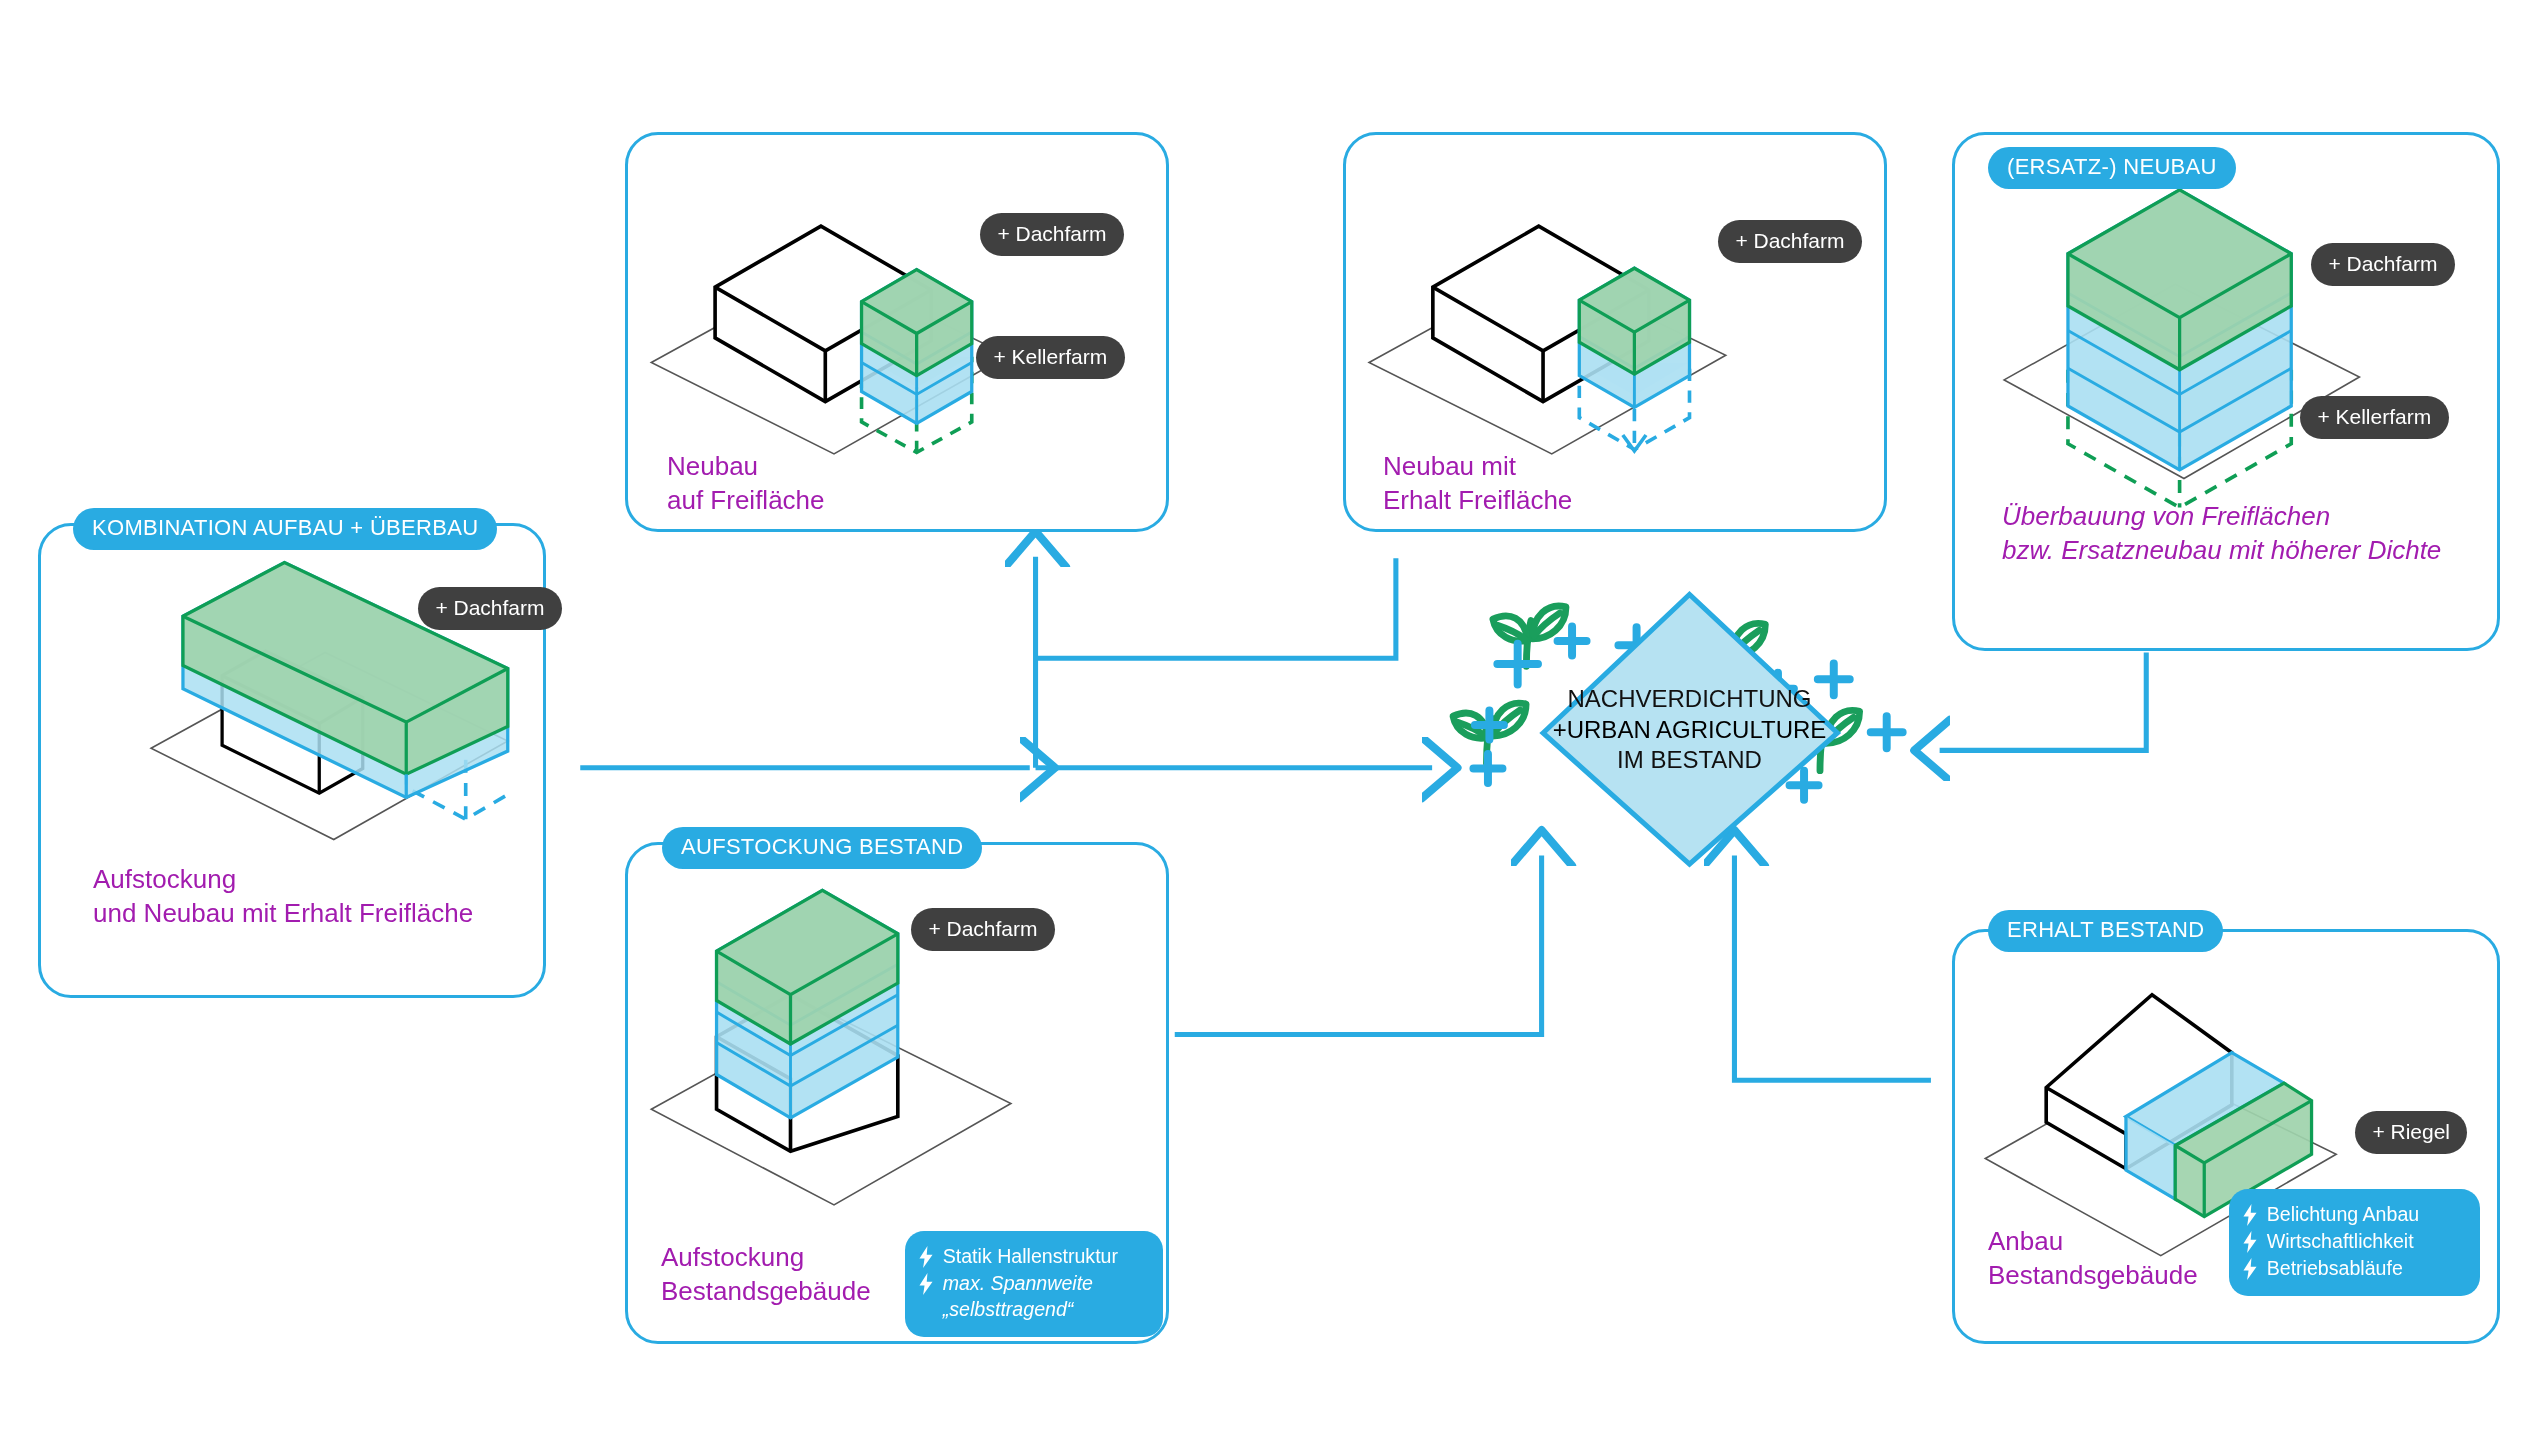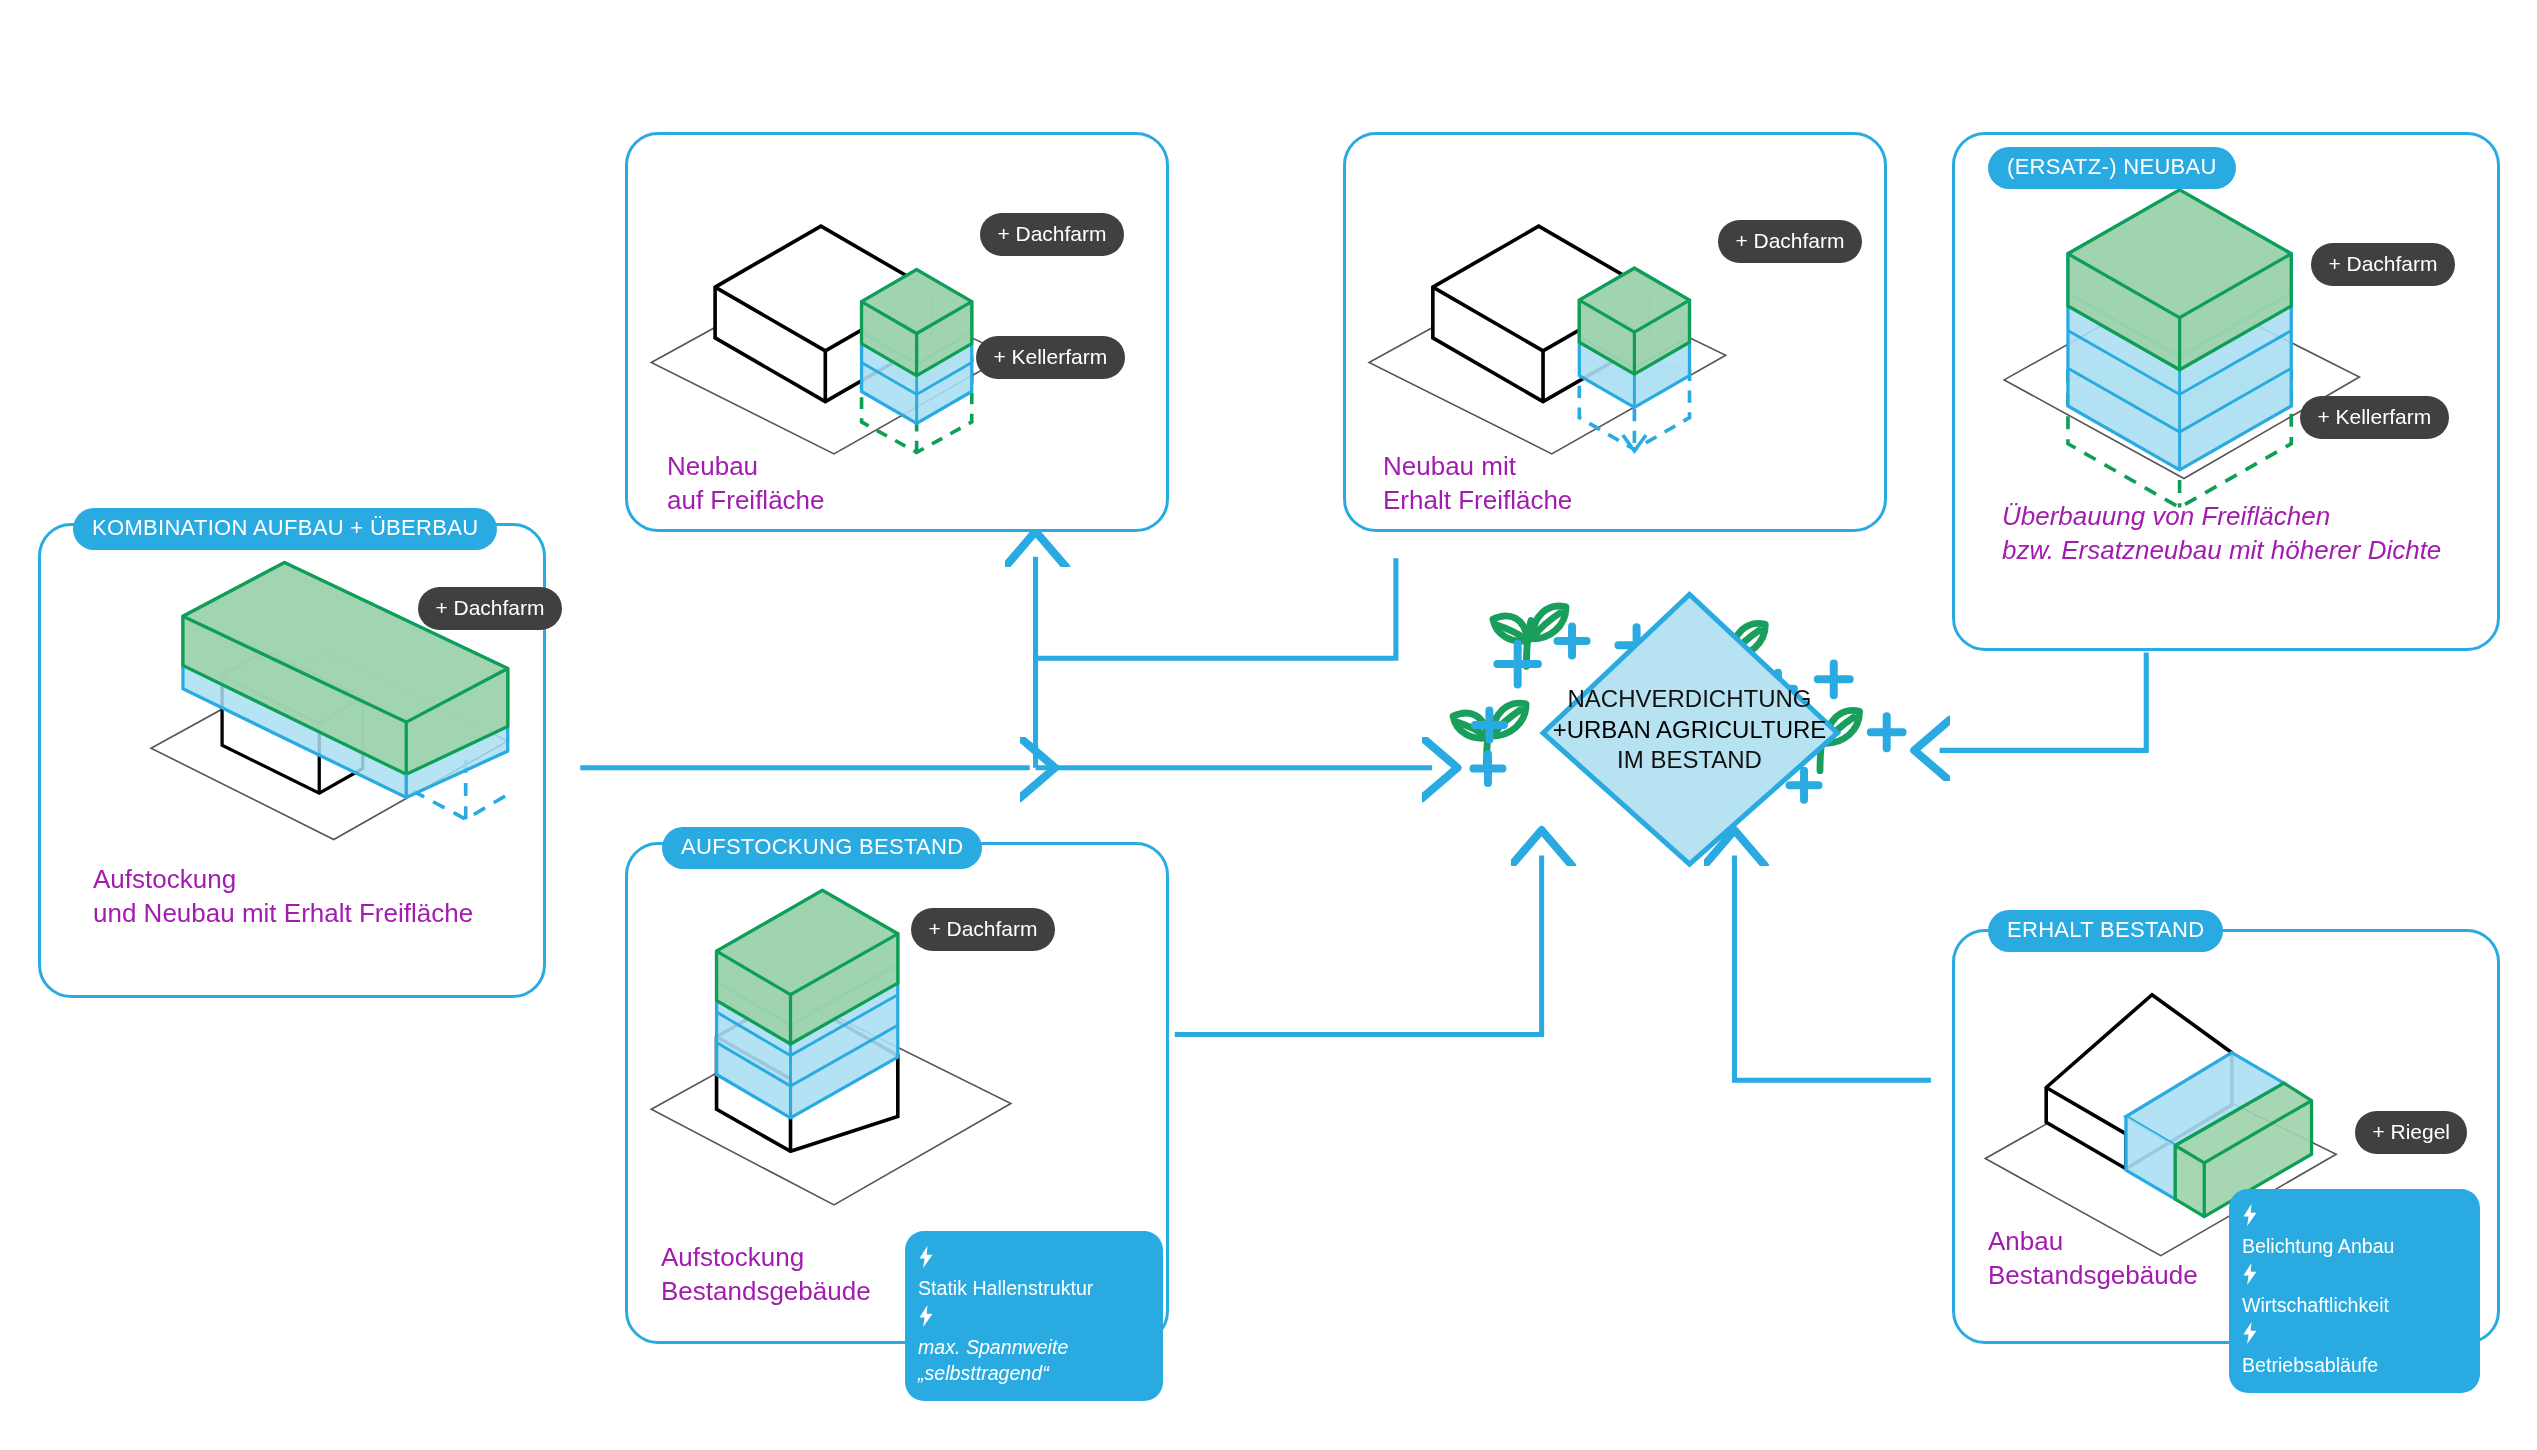--- a/index.html
+++ b/index.html
@@ -50,21 +50,21 @@
   .notebox{
     position:absolute;
     background:#29abe2;
     color:#ffffff;
     border-radius:19px;
     padding:11.6px 16px 13px 13px;
     font-size:19.6px;
     line-height:1.30;
     z-index:7;
   }
-  .noterow{display:flex;align-items:flex-start;gap:8.7px;margin:1.5px 0;flex-direction:column;}
+  .noterow{display:flex;align-items:flex-start;gap:8.7px;margin:1.5px 0;}
   .bolt{flex:0 0 auto;width:16px;height:22px;margin-top:1.5px;}
   .noterow .txt{white-space:pre-line;}
   .noterow.italic .txt{font-style:italic;}
   .diamond-text{
     position:absolute;
     text-align:center;
     font-size:24px;
     line-height:1.28;
     z-index:8;
     color:#111111;

